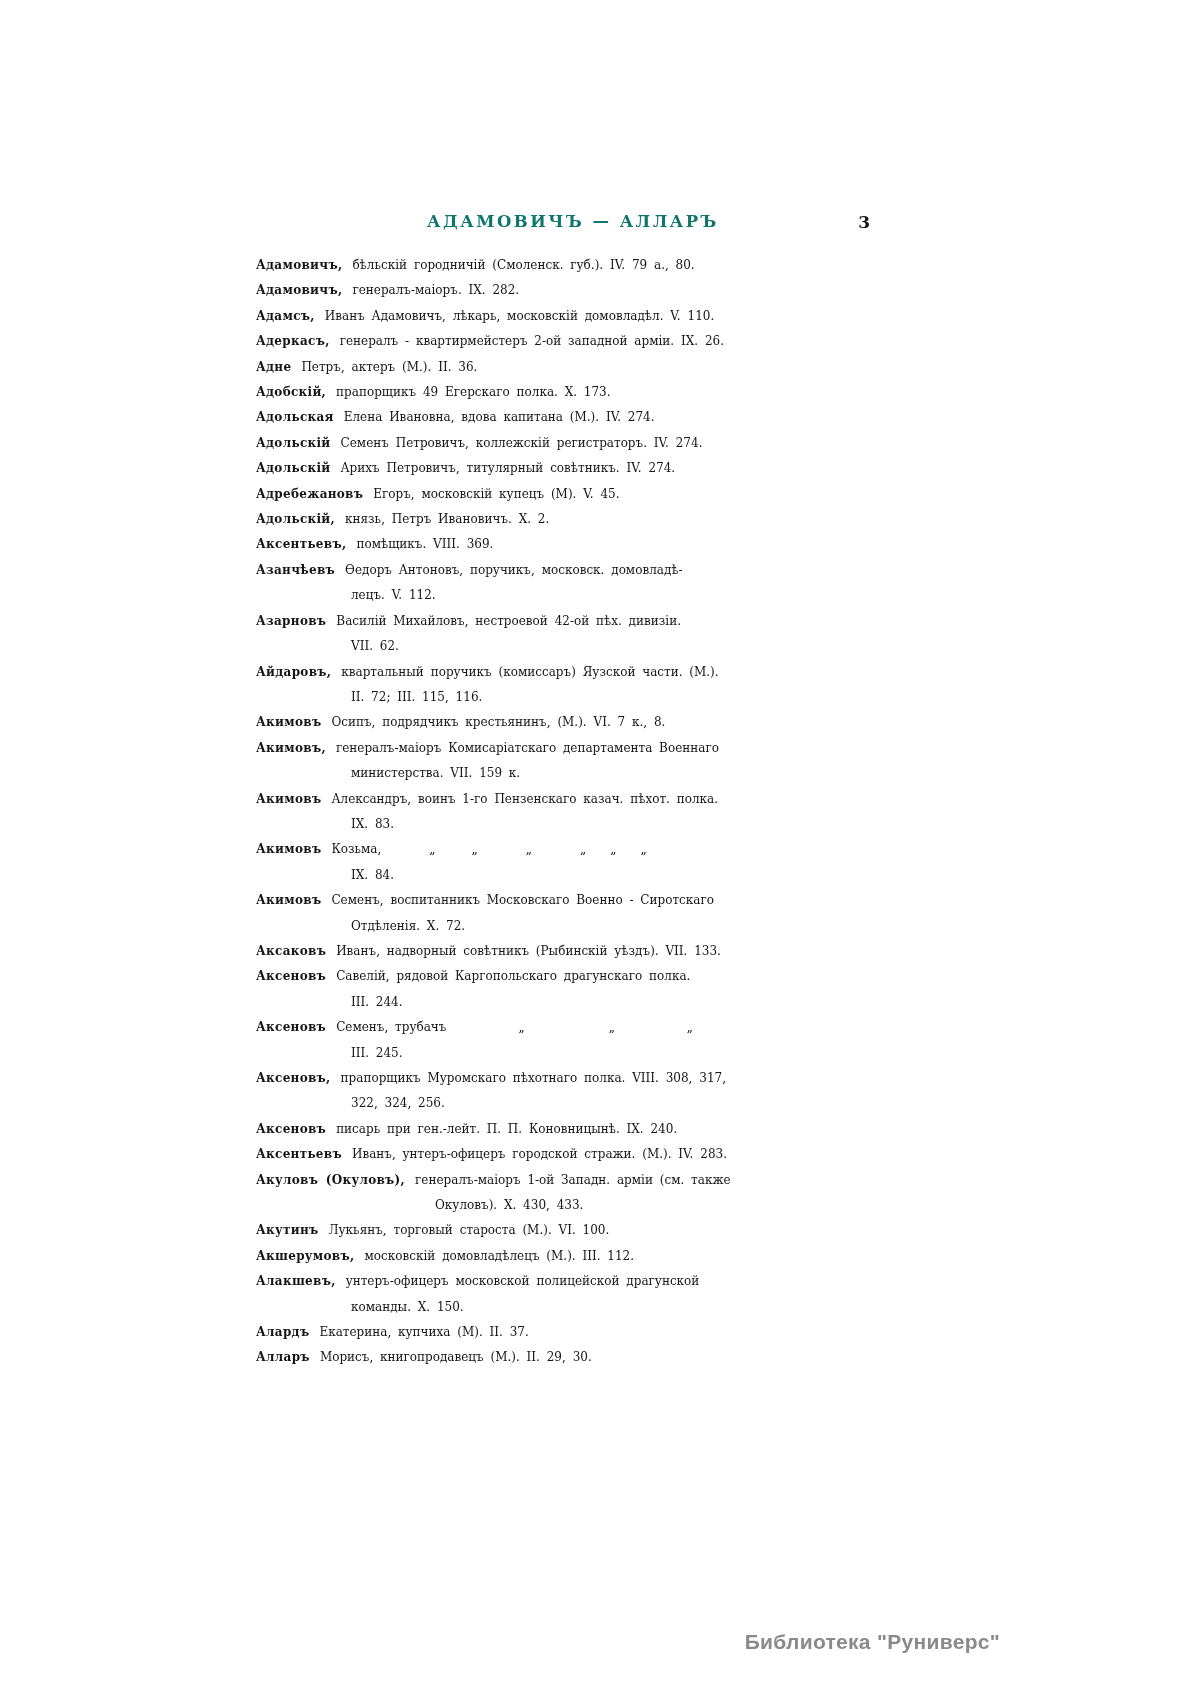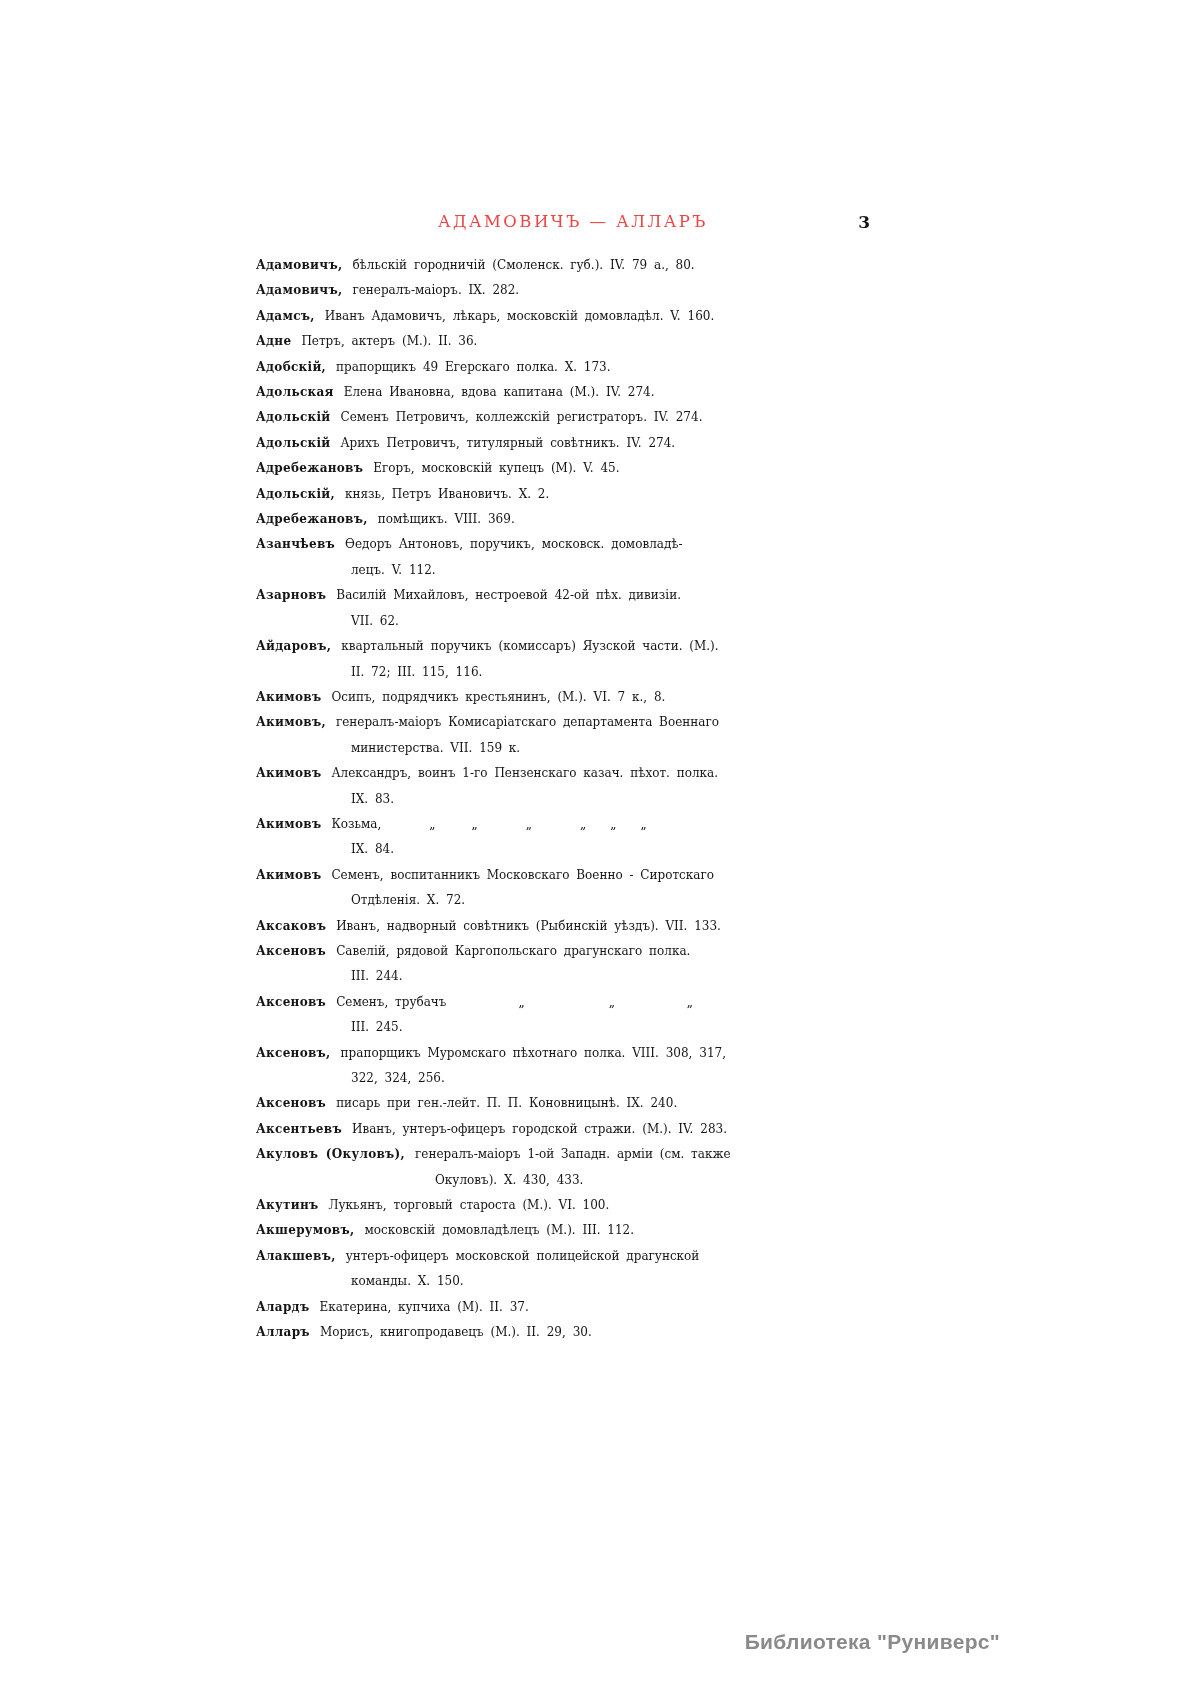--- a/index.html
+++ b/index.html
@@ -16,22 +16,22 @@
     background: #ffffff;
   }
   .header {
     position: absolute;
     left: 240px; top: 212px; width: 722px;
     text-align: center;
   }
   .running-title {
     font-size: 16.5px;
     letter-spacing: 2.5px;
-    font-weight: 400;
-    color: #ef4444;
+    font-weight: 700;
+    color: #0f766e;
     display: inline-block;
     transform: translateX(-28px);
   }
   .page-number {
     position: absolute;
     right: 92px; top: 0;
     font-size: 17px;
     font-weight: 700;
     letter-spacing: 0;
   }
@@ -72,39 +72,40 @@
   <div class="header">
     <span class="running-title">АДАМОВИЧЪ — АЛЛАРЪ</span>
     <span class="page-number">3</span>
   </div>
 
   <div class="entries" id="entries">
   <p class="entry"><span class="entry-name">Адамовичъ,</span><span class="entry-rest">бѣльскій городничій (Смоленск. губ.). IV. 79 а., 80.</span></p>
 
   <p class="entry"><span class="entry-name">Адамовичъ,</span><span class="entry-rest">генералъ-маіоръ. IX. 282.</span></p>
 
-  <p class="entry"><span class="entry-name">Адамсъ,</span><span class="entry-rest">Иванъ Адамовичъ, лѣкарь, московскій домовладѣл. V. 160.</span></p>
+  <p class="entry"><span class="entry-name">Адамсъ,</span><span class="entry-rest">Иванъ Адамовичъ, лѣкарь, московскій домовладѣл. V. 110.</span></p>
 
 
+  <p class="entry"><span class="entry-name">Адеркасъ,</span><span class="entry-rest">генералъ - квартирмейстеръ 2-ой западной арміи. IX. 26.</span></p>
 
   <p class="entry"><span class="entry-name">Адне</span><span class="entry-rest">Петръ, актеръ (М.). II. 36.</span></p>
 
   <p class="entry"><span class="entry-name">Адобскій,</span><span class="entry-rest">прапорщикъ 49 Егерскаго полка. X. 173.</span></p>
 
   <p class="entry"><span class="entry-name">Адольская</span><span class="entry-rest">Елена Ивановна, вдова капитана (М.). IV. 274.</span></p>
 
   <p class="entry"><span class="entry-name">Адольскій</span><span class="entry-rest">Семенъ Петровичъ, коллежскій регистраторъ. IV. 274.</span></p>
 
   <p class="entry"><span class="entry-name">Адольскій</span><span class="entry-rest">Арихъ Петровичъ, титулярный совѣтникъ. IV. 274.</span></p>
 
   <p class="entry"><span class="entry-name">Адребежановъ</span><span class="entry-rest">Егоръ, московскій купецъ (М). V. 45.</span></p>
 
   <p class="entry"><span class="entry-name">Адольскій,</span><span class="entry-rest">князь, Петръ Ивановичъ. X. 2.</span></p>
 
-  <p class="entry"><span class="entry-name">Адребежановъ,</span><span class="entry-rest">помѣщикъ. VIII. 369.</span></p>
+  <p class="entry"><span class="entry-name">Аксентьевъ,</span><span class="entry-rest">помѣщикъ. VIII. 369.</span></p>
 
   <p class="entry"><span class="entry-name">Азанчѣевъ</span><span class="entry-rest">Ѳедоръ Антоновъ, поручикъ, московск. домовладѣ-
 лецъ. V. 112.</span></p>
 
   <p class="entry"><span class="entry-name">Азарновъ</span><span class="entry-rest">Василій Михайловъ, нестроевой 42-ой пѣх. дивизіи.
 VII. 62.</span></p>
 
   <p class="entry"><span class="entry-name">Айдаровъ,</span><span class="entry-rest">квартальный поручикъ (комиссаръ) Яузской части. (М.).
 II. 72; III. 115, 116.</span></p>
 

